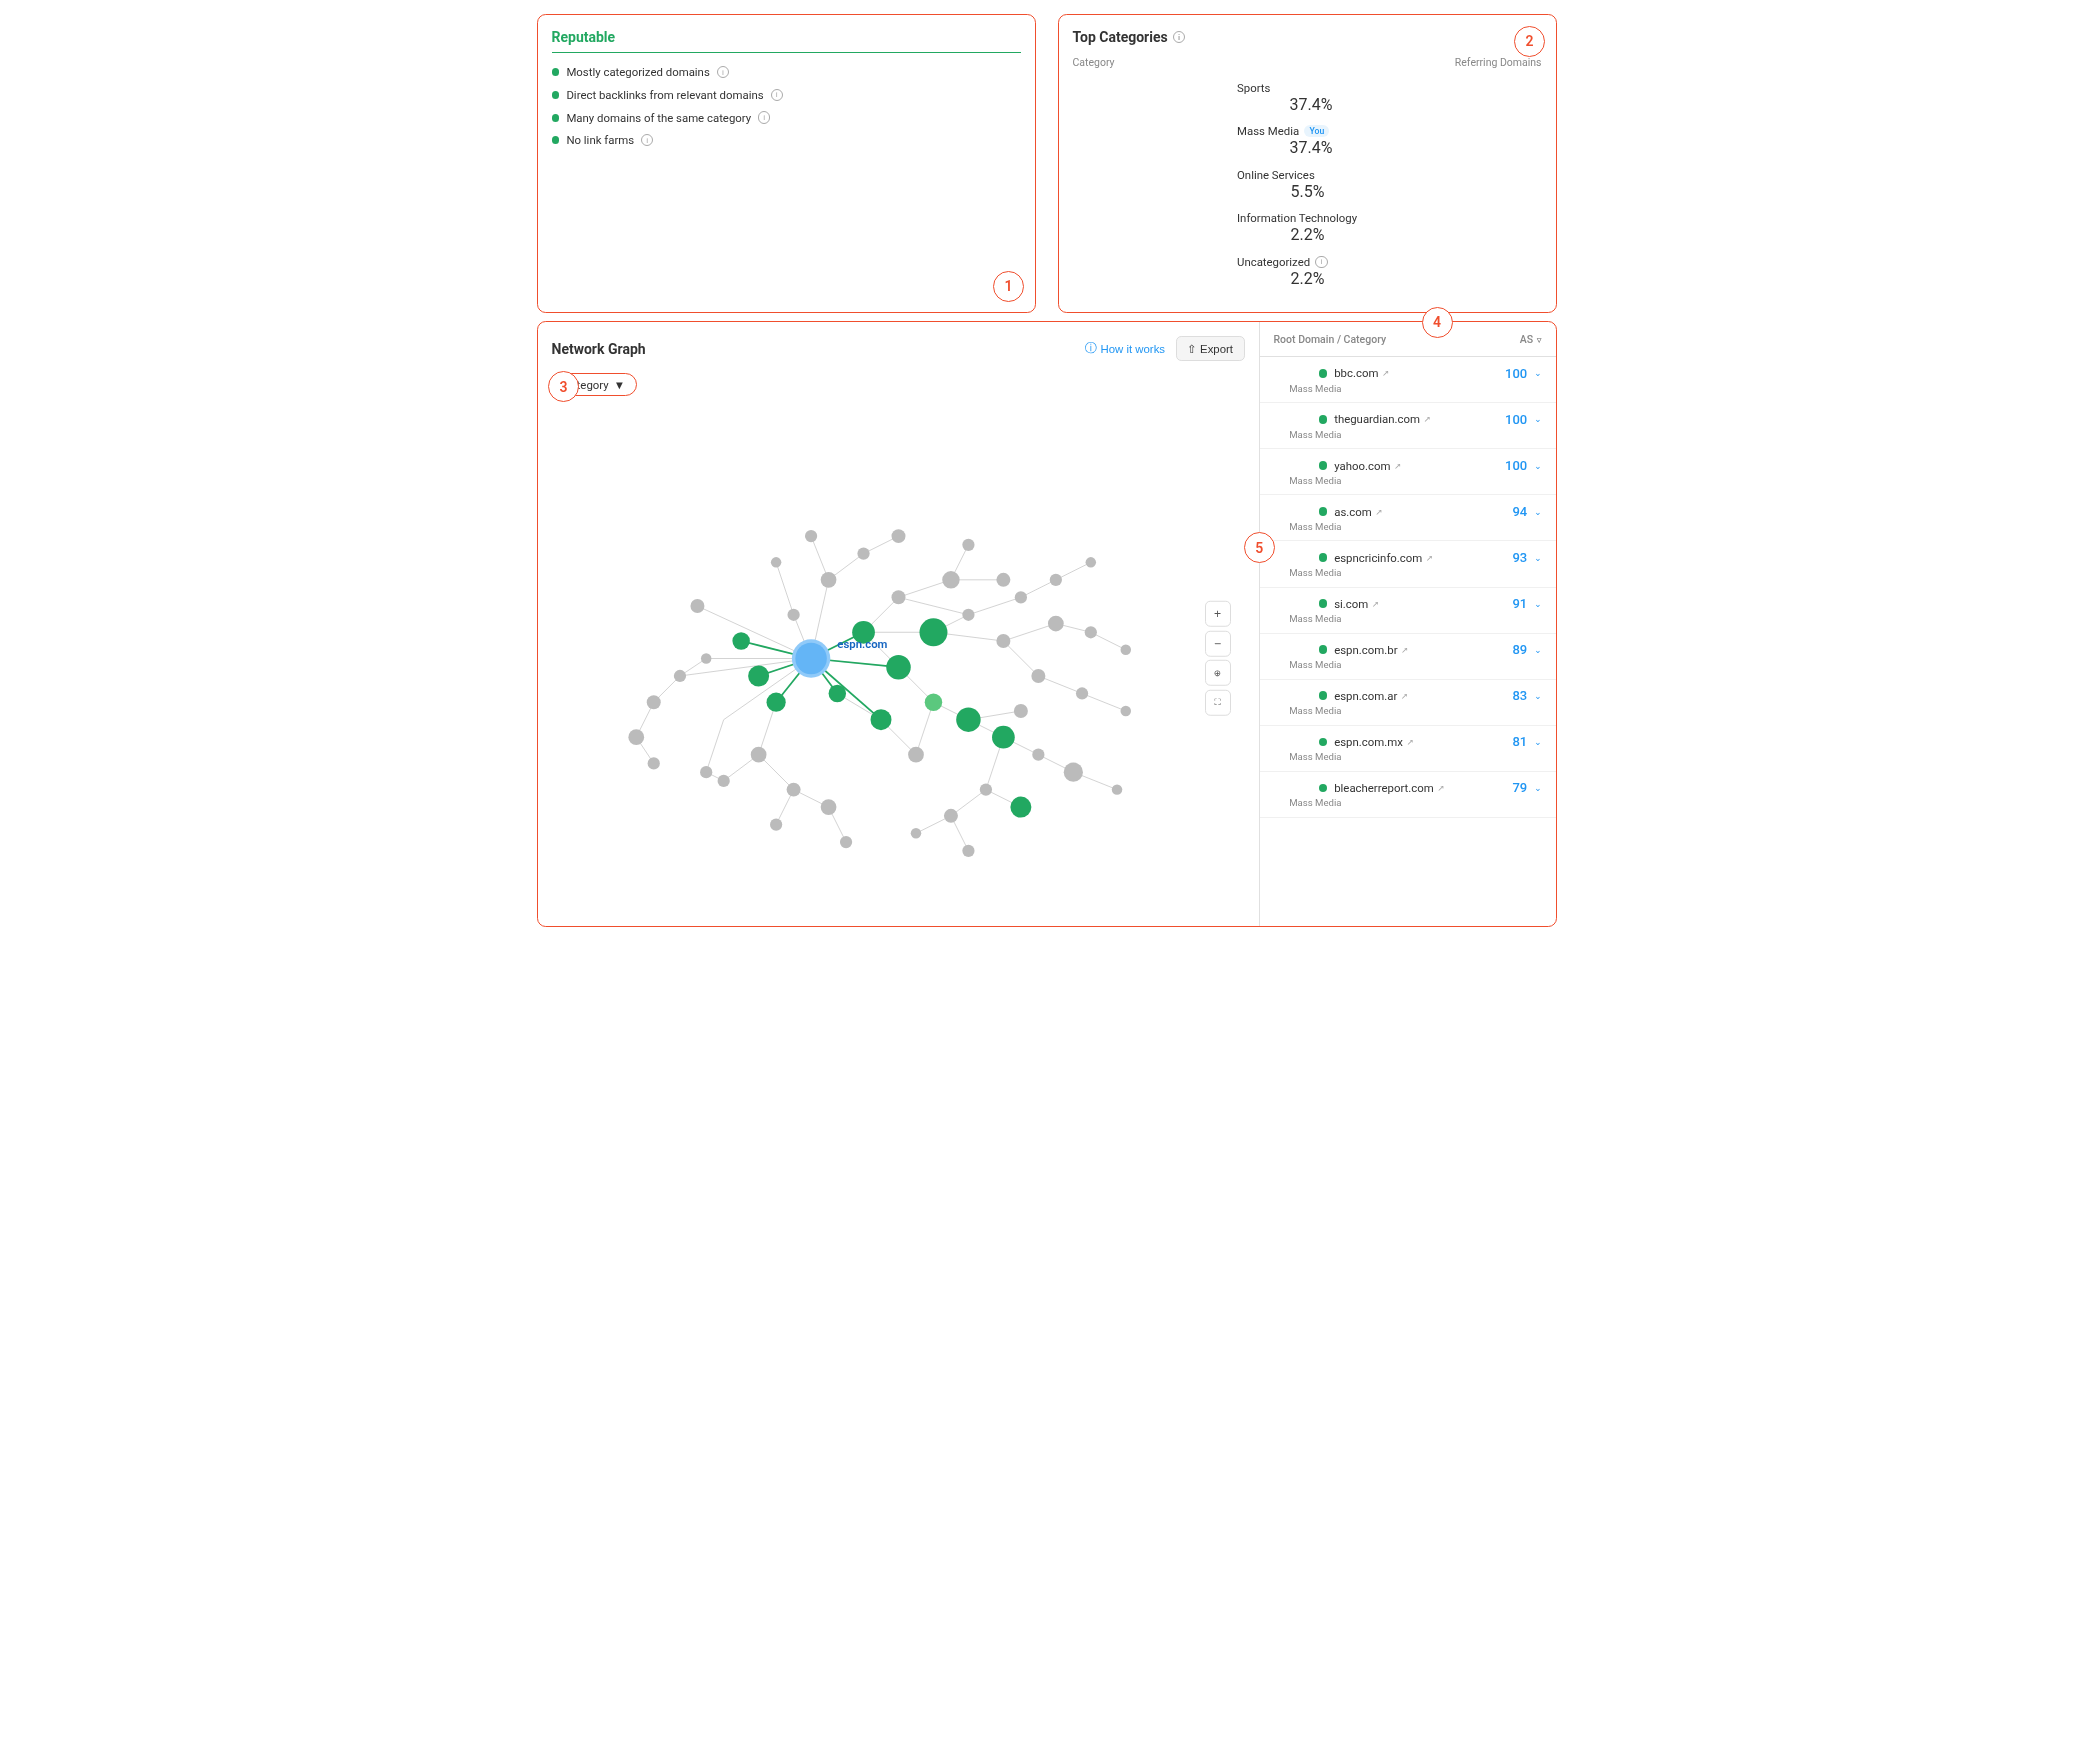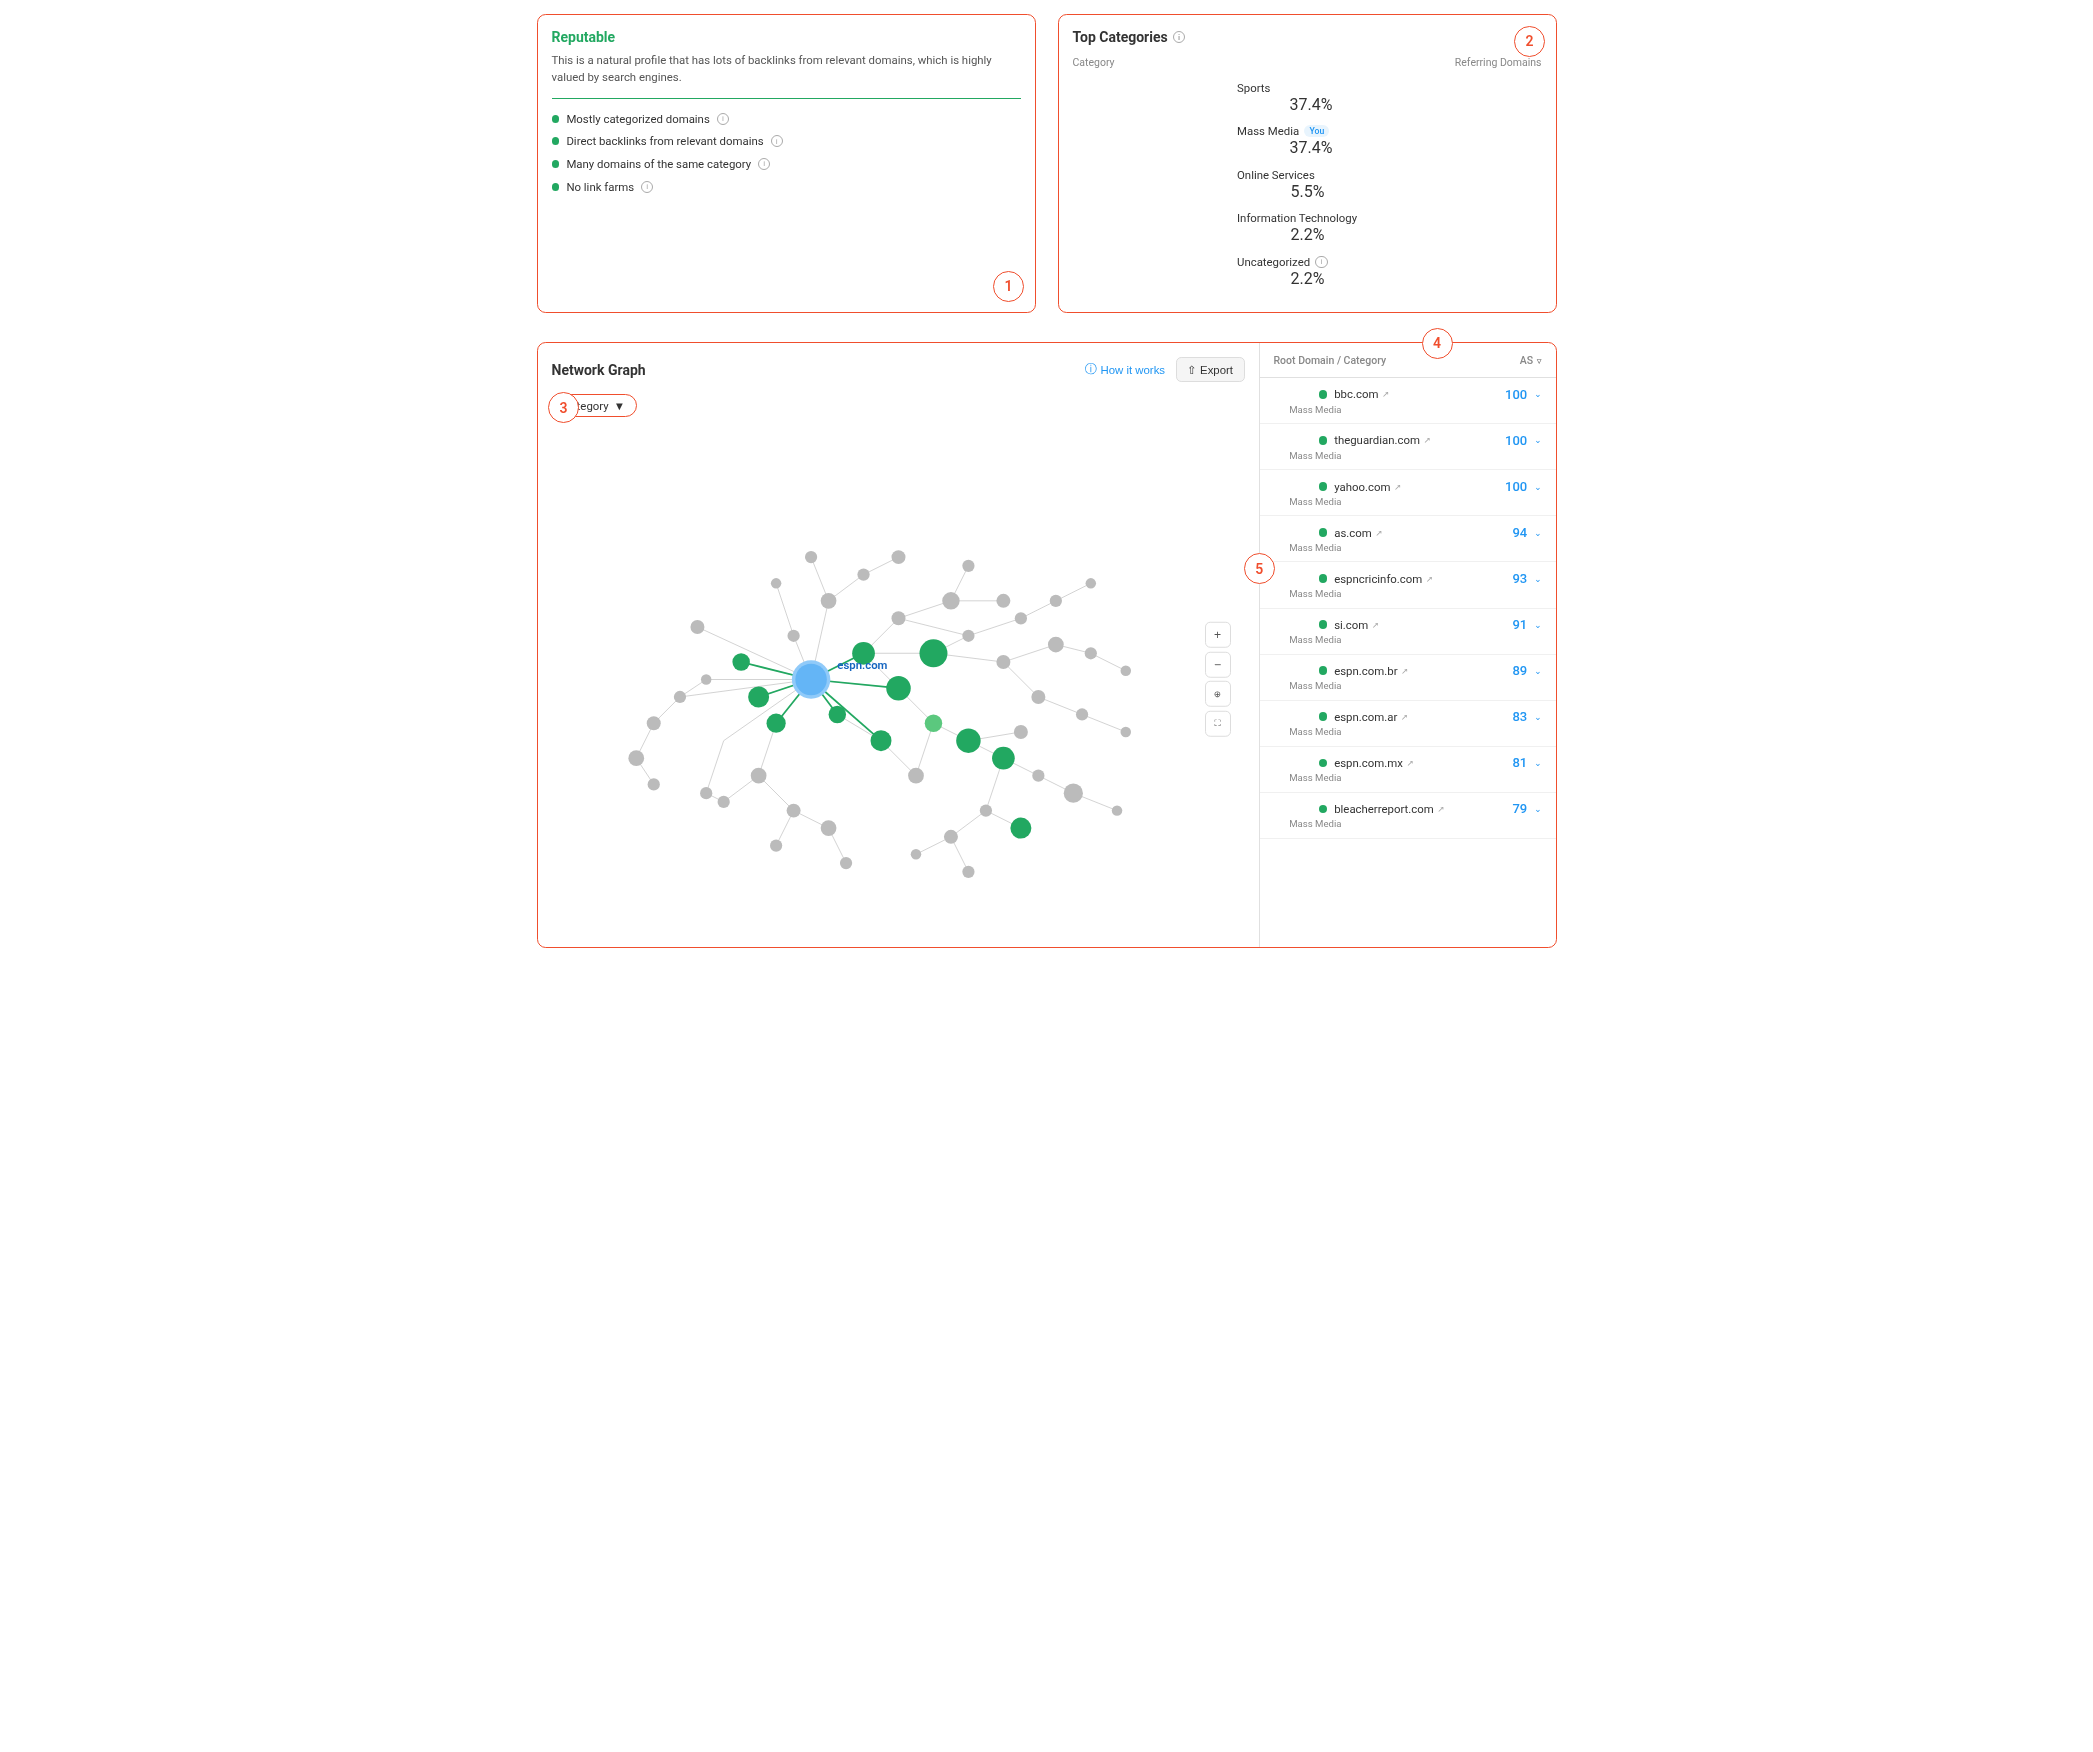--- a/index.html
+++ b/index.html
@@ -13,21 +13,21 @@
     .main-container {
       padding: 14px;
       max-width: 1048px;
       margin: 0 auto;
     }
 
     
     .top-row {
       display: flex;
       gap: 22px;
-      margin-bottom: 29px;
+      margin-bottom: 8px;
     }
 
     
     .reputable-card {
       flex: 1;
       border: 1.7px solid #f04e2d;
       border-radius: 8.7px;
       padding: 14px;
       background: #fff;
       position: relative;
@@ -395,21 +395,20 @@
   </style>
 </head>
 <body>
 
 <div class="main-container">
 
   <div class="top-row">
 
     <div class="reputable-card">
       <div class="reputable-title">Reputable</div>
-      <div class="reputable-desc">This is a natural profile that has lots of backlinks from relevant domains, which is highly valued by search engines.</div>
       <hr class="reputable-divider">
       <ul class="reputable-list">
         <li>
           <span class="green-dot"></span>
           <span>Mostly categorized domains</span>
           <span class="info-icon">i</span>
         </li>
         <li>
           <span class="green-dot"></span>
           <span>Direct backlinks from relevant domains</span>

